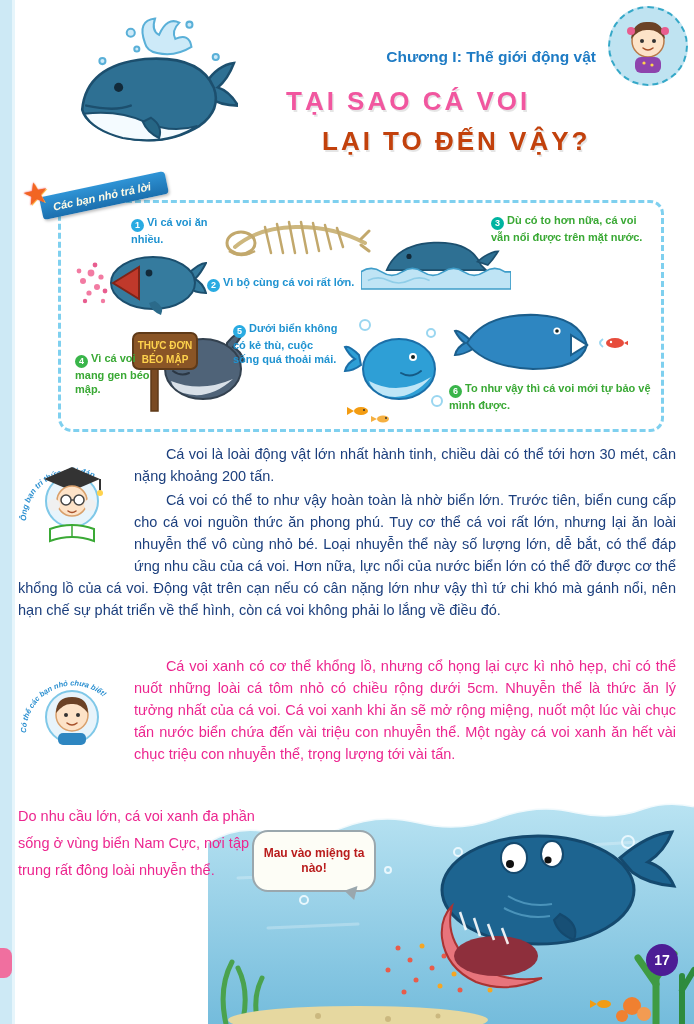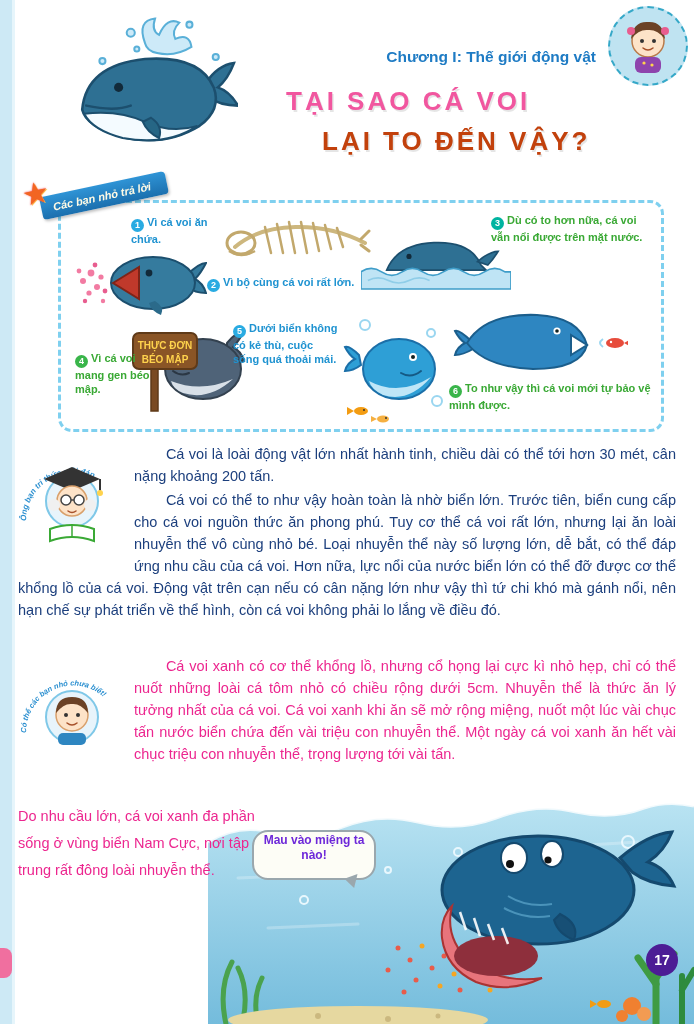--- a/index.html
+++ b/index.html
@@ -44,21 +44,21 @@
   .expert{position:absolute;left:18px;top:443px;width:658px;color:#1c3f7d;font-size:14.5px;line-height:22px;text-align:justify;}
   .expert p{margin:0 0 2px 0;text-indent:2.2em;}
   .icon-float{float:left;width:108px;height:112px;margin:0 8px 4px 0;}
   .fact{position:absolute;left:18px;top:655px;width:658px;color:#ec268f;font-size:14.5px;line-height:22px;text-align:justify;}
   .fact p{margin:0;text-indent:2.2em;}
   .fact-tail{position:absolute;left:18px;top:803px;width:265px;color:#ec268f;font-size:14.5px;line-height:27px;z-index:4;}
 
   
   .sea{position:absolute;left:208px;top:778px;width:486px;height:246px;}
   .speech{position:absolute;left:44px;top:52px;width:124px;min-height:50px;background:#fdfdf6;border:2px solid #9aa7ad;
-          border-radius:16px;padding:1px 8px;font-size:12px;font-weight:bold;color:#6d28d9;text-align:center;z-index:3;line-height:15px;}
+          border-radius:16px;padding:14px 8px;font-size:12px;font-weight:bold;color:#b91c1c;text-align:center;z-index:3;line-height:15px;}
   .speech::after{content:"";position:absolute;right:14px;bottom:-10px;width:0;height:0;
                  border-left:6px solid transparent;border-right:8px solid transparent;border-top:12px solid #9aa7ad;
                  transform:rotate(-20deg);}
 
   .footer-q{position:absolute;left:22px;top:950px;width:250px;color:#2a8fd0;font-size:10.5px;font-weight:bold;
             font-style:italic;z-index:5;}
   .footer-stars{color:#f7941d;font-style:normal;margin-left:4px;font-size:11px;}
   .page-num{position:absolute;left:646px;top:944px;width:32px;height:32px;border-radius:50%;background:#4c1d95;
             color:#fff;font-size:14px;font-weight:bold;display:flex;align-items:center;justify-content:center;z-index:6;}
 </style>
@@ -112,21 +112,21 @@
   </div>
 
   <div class="ribbon-star">★</div>
   <div class="ribbon">
     <span>Các bạn nhỏ trả lời</span>
   </div>
 
   <div class="answers-box">
 
     <div class="ans-item t-blue" style="left:70px;top:12px;width:92px;">
-      <span class="num n-blue">1</span><span>Vì cá voi ăn chứa.</span>
+      <span class="num n-blue">1</span><span>Vì cá voi ăn nhiều.</span>
     </div>
     <svg class="ans-svg" style="left:6px;top:38px;" width="140" height="78" viewBox="0 0 140 78">
       <g fill="#f27ba2">
         <circle cx="16" cy="40" r="3"></circle>
           <circle cx="24" cy="32" r="3.4"></circle>
           <circle cx="30" cy="46" r="3"></circle>
         <circle cx="22" cy="52" r="2.6"></circle>
           <circle cx="34" cy="36" r="2.6"></circle>
           <circle cx="12" cy="30" r="2.4"></circle>
         <circle cx="28" cy="24" r="2.4" fill="#e85d8f"></circle>

